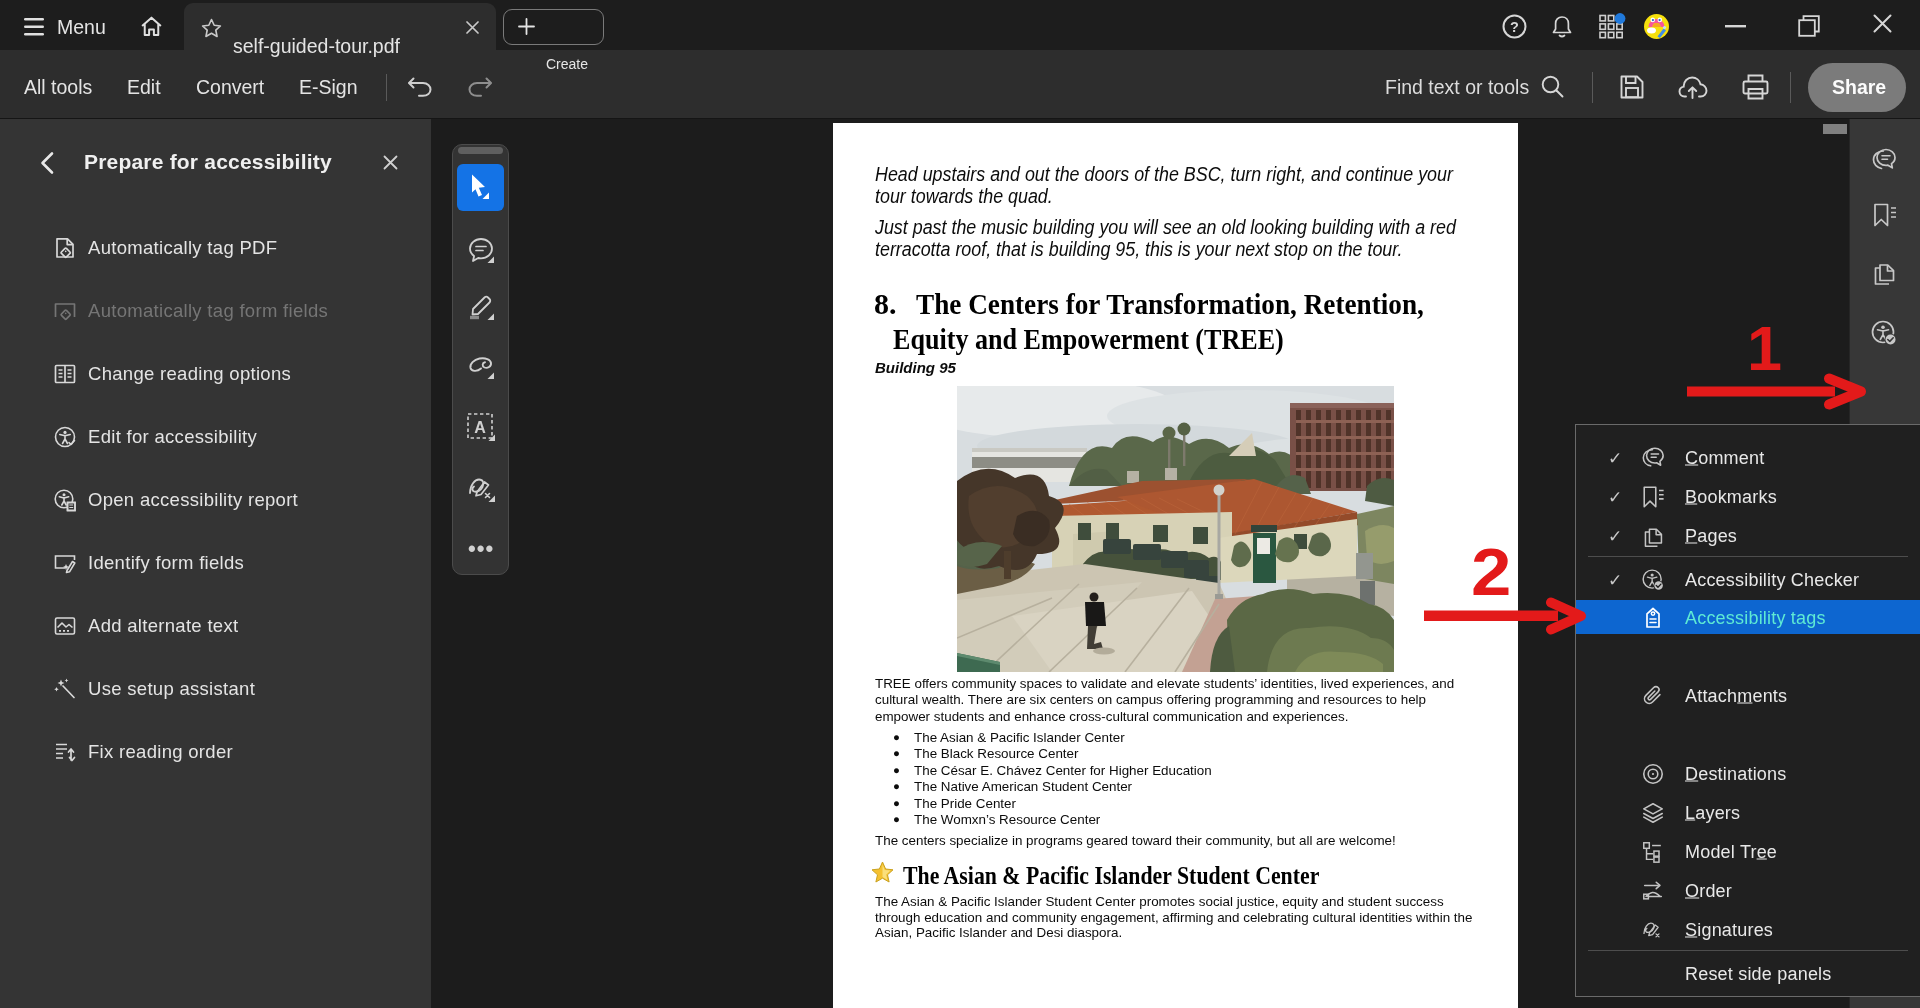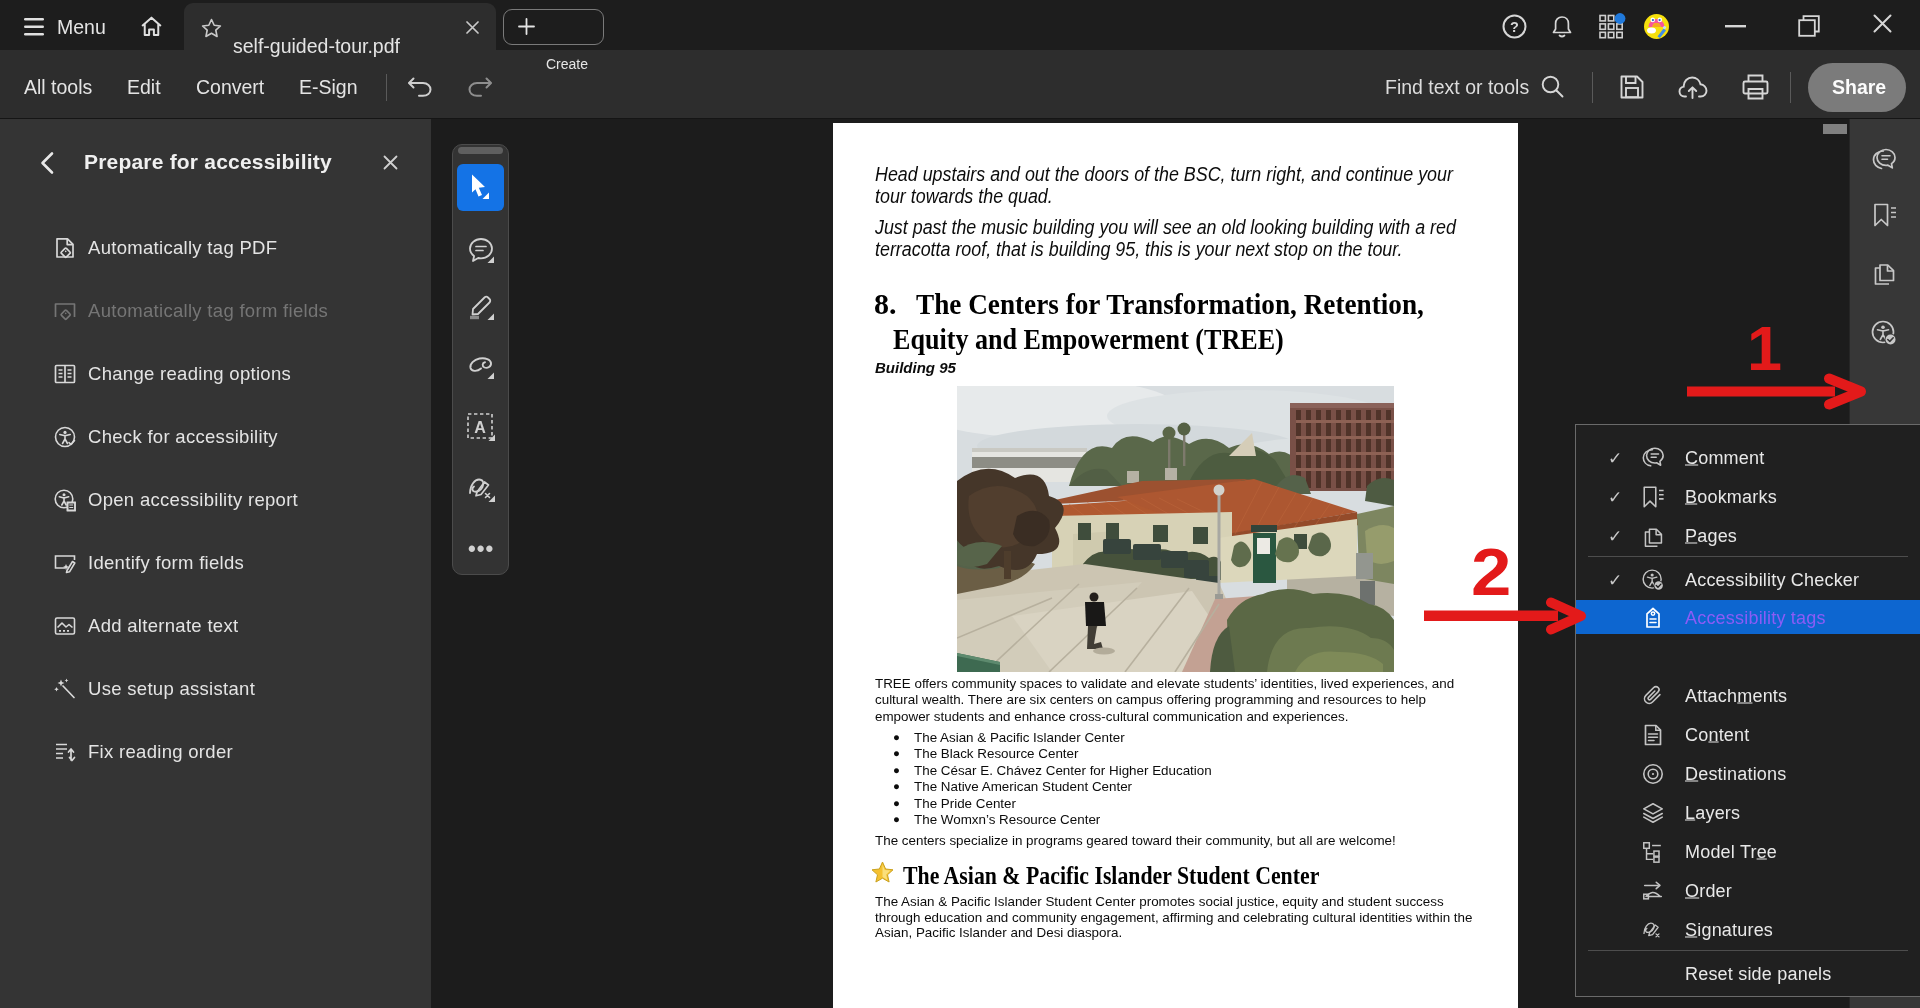--- a/index.html
+++ b/index.html
@@ -219,21 +219,21 @@
 
   <div class="pitem" style="top:425px;">
     <svg width="24" height="24" viewBox="0 0 24 24">
         <g fill="none" stroke="#d8d8d8" stroke-width="1.6">
       <circle cx="12" cy="12" r="9.5"></circle>
       <circle cx="12" cy="7.4" r="1.6" fill="#d8d8d8" stroke="none"></circle>
       <path d="M6.8 9.5 L11 10.5 L13 10.5 L17.2 9.5 M12 11 L12 14 L9.5 18.5 M12 14 L14.5 18.5" stroke-linecap="round" stroke-linejoin="round"></path>
       <path d="M16 17.5 L18 19.5 L21.5 15.5" stroke-linecap="round" stroke-linejoin="round"></path>
     </g>
       </svg>
-    <div class="txt">Check for accessibility</div>
+    <div class="txt">Edit for accessibility</div>
   </div>
 
   <div class="pitem" style="top:488px;">
     <svg width="24" height="24" viewBox="0 0 24 24">
         <g fill="none" stroke="#d8d8d8" stroke-width="1.6">
       <circle cx="11" cy="11" r="8.8"></circle>
       <circle cx="11" cy="6.8" r="1.5" fill="#d8d8d8" stroke="none"></circle>
       <path d="M6.3 8.8 L10 9.7 L12 9.7 L15.7 8.8 M11 10.2 L11 13 L8.8 17 M11 13 L13.2 17" stroke-linecap="round" stroke-linejoin="round"></path>
       <rect x="14.5" y="14.5" width="7.5" height="8" fill="#343434"></rect>
       <rect x="14.5" y="14.5" width="7.5" height="8"></rect>
@@ -564,35 +564,27 @@
     <div class="mtxt">Accessibility Checker</div>
   </div>
 
   <div class="abs" style="left:1576px; top:600px; width:344px; height:34px; background:#0d66d0;"></div>
   <div class="mitem" style="top:598px;">
     <svg class="micon" viewBox="0 0 24 24">
       <path d="M12 2.5 L18 7.8 L18 21 L6 21 L6 7.8 Z" fill="none" stroke="#ffffff" stroke-width="1.7" stroke-linejoin="round"></path>
       <circle cx="12" cy="7.6" r="1.7" fill="none" stroke="#ffffff" stroke-width="1.5"></circle>
       <path d="M9 13 H15 M9 16.5 H15" stroke="#ffffff" stroke-width="1.6" stroke-linecap="round"></path>
     </svg>
-    <div class="mtxt" style="color:#8b5cf6;">Accessibility tags</div>
+    <div class="mtxt" style="color:#5eead4;">Accessibility tags</div>
   </div>
   <div class="mitem" style="top:676px;">
     <svg class="micon" viewBox="0 0 26 26">
       <path d="M20.5 11.5 L12.5 19.5 C10.5 21.5 7.3 21.5 5.3 19.5 C3.3 17.5 3.3 14.3 5.3 12.3 L13.8 3.8 C15.1 2.5 17.2 2.5 18.5 3.8 C19.8 5.1 19.8 7.2 18.5 8.5 L10.3 16.7 C9.7 17.3 8.7 17.3 8.1 16.7 C7.5 16.1 7.5 15.1 8.1 14.5 L15 7.6" fill="none" stroke="#c4c4c4" stroke-width="1.7" stroke-linecap="round"></path>
     </svg>
     <div class="mtxt">Attach<u>m</u>ents</div>
-  </div>
-  <div class="mitem" style="top:715px;">
-    <svg class="micon" viewBox="0 0 24 24">
-      <path d="M4.5 21.5 V2.5 H15 L19.5 7 V21.5 Z" fill="none" stroke="#c4c4c4" stroke-width="1.7" stroke-linejoin="round"></path>
-      <path d="M14.8 2.8 V7.3 H19.2" fill="none" stroke="#c4c4c4" stroke-width="1.5"></path>
-      <path d="M7.5 11 H16.5 M7.5 14.2 H16.5 M7.5 17.4 H13" stroke="#c4c4c4" stroke-width="1.5" stroke-linecap="round"></path>
-    </svg>
-    <div class="mtxt">Co<u>n</u>tent</div>
   </div>
   <div class="mitem" style="top:754px;">
     <svg class="micon" viewBox="0 0 26 26">
       <circle cx="13" cy="13" r="10" fill="none" stroke="#c4c4c4" stroke-width="1.7"></circle>
       <circle cx="13" cy="13" r="5.2" fill="none" stroke="#c4c4c4" stroke-width="1.7"></circle>
       <circle cx="13" cy="13" r="1.2" fill="#c4c4c4"></circle>
     </svg>
     <div class="mtxt"><u>D</u>estinations</div>
   </div>
   <div class="mitem" style="top:793px;">

